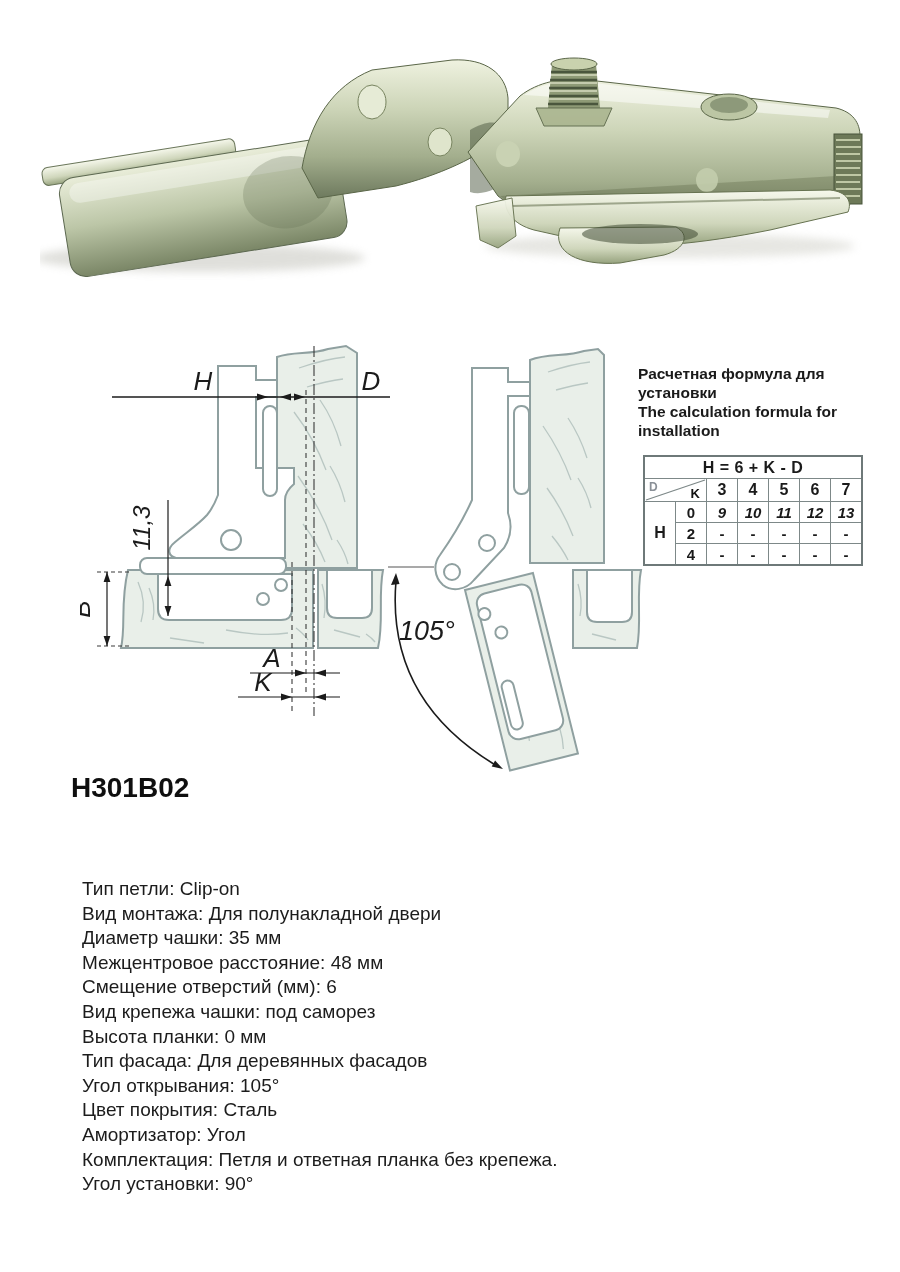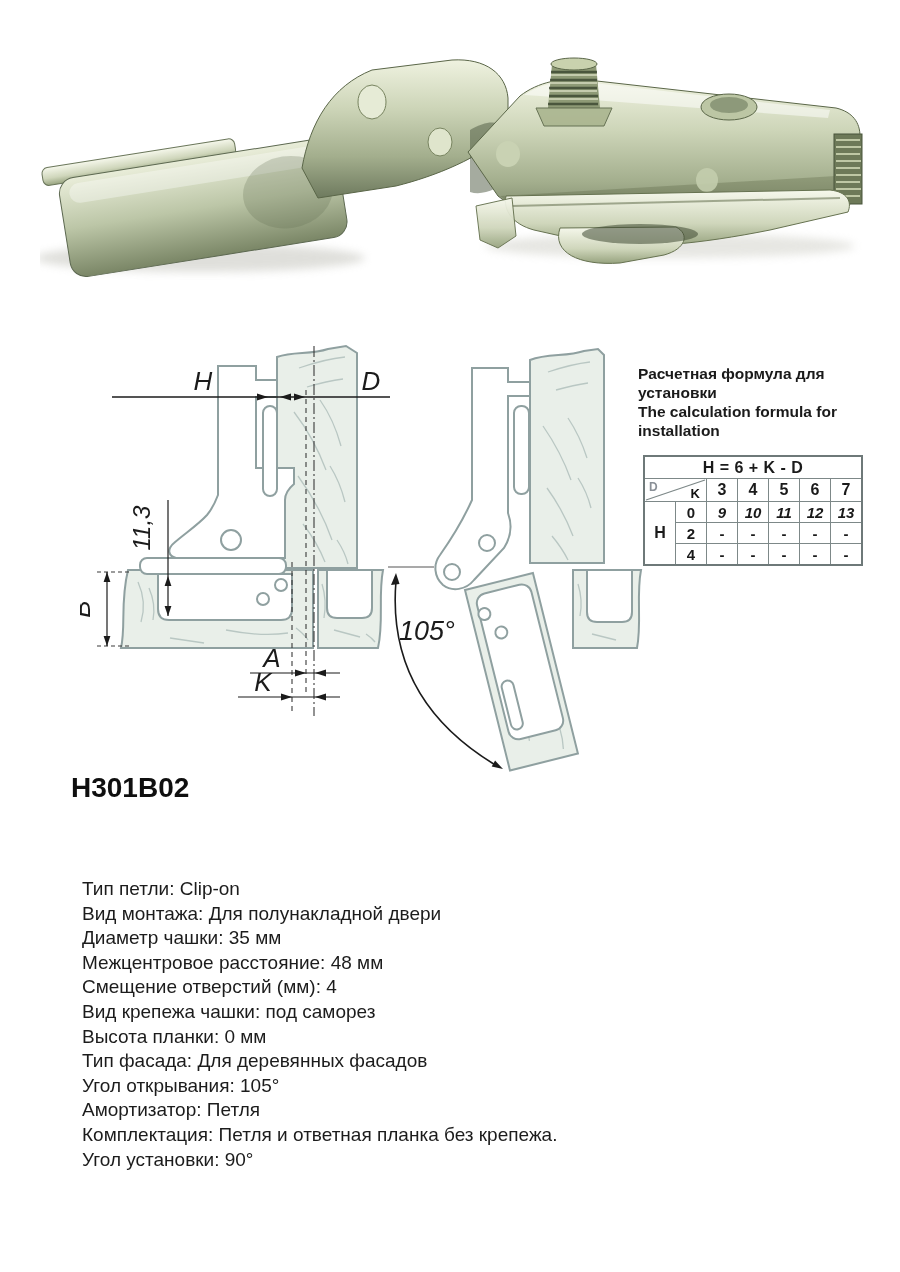--- a/index.html
+++ b/index.html
@@ -298,23 +298,24 @@
   </tbody>
     </table>
 
   <div class="product-title">H301B02</div>
 
   <div class="specs">
     <div>Тип петли: Clip-on</div>
     <div>Вид монтажа: Для полунакладной двери</div>
     <div>Диаметр чашки: 35 мм</div>
     <div>Межцентровое расстояние: 48 мм</div>
-    <div>Смещение отверстий (мм): 4</div>
+    <div>Смещение отверстий (мм): 6</div>
     <div>Вид крепежа чашки: под саморез</div>
     <div>Высота планки: 0 мм</div>
     <div>Тип фасада: Для деревянных фасадов</div>
     <div>Угол открывания: 105°</div>
-    <div>Амортизатор: Петля</div>
+    <div>Цвет покрытия: Сталь</div>
+    <div>Амортизатор: Угол</div>
     <div>Комплектация: Петля и ответная планка без крепежа.</div>
     <div>Угол установки: 90°</div>
   </div>
 
 </div>
 
 </body></html>

